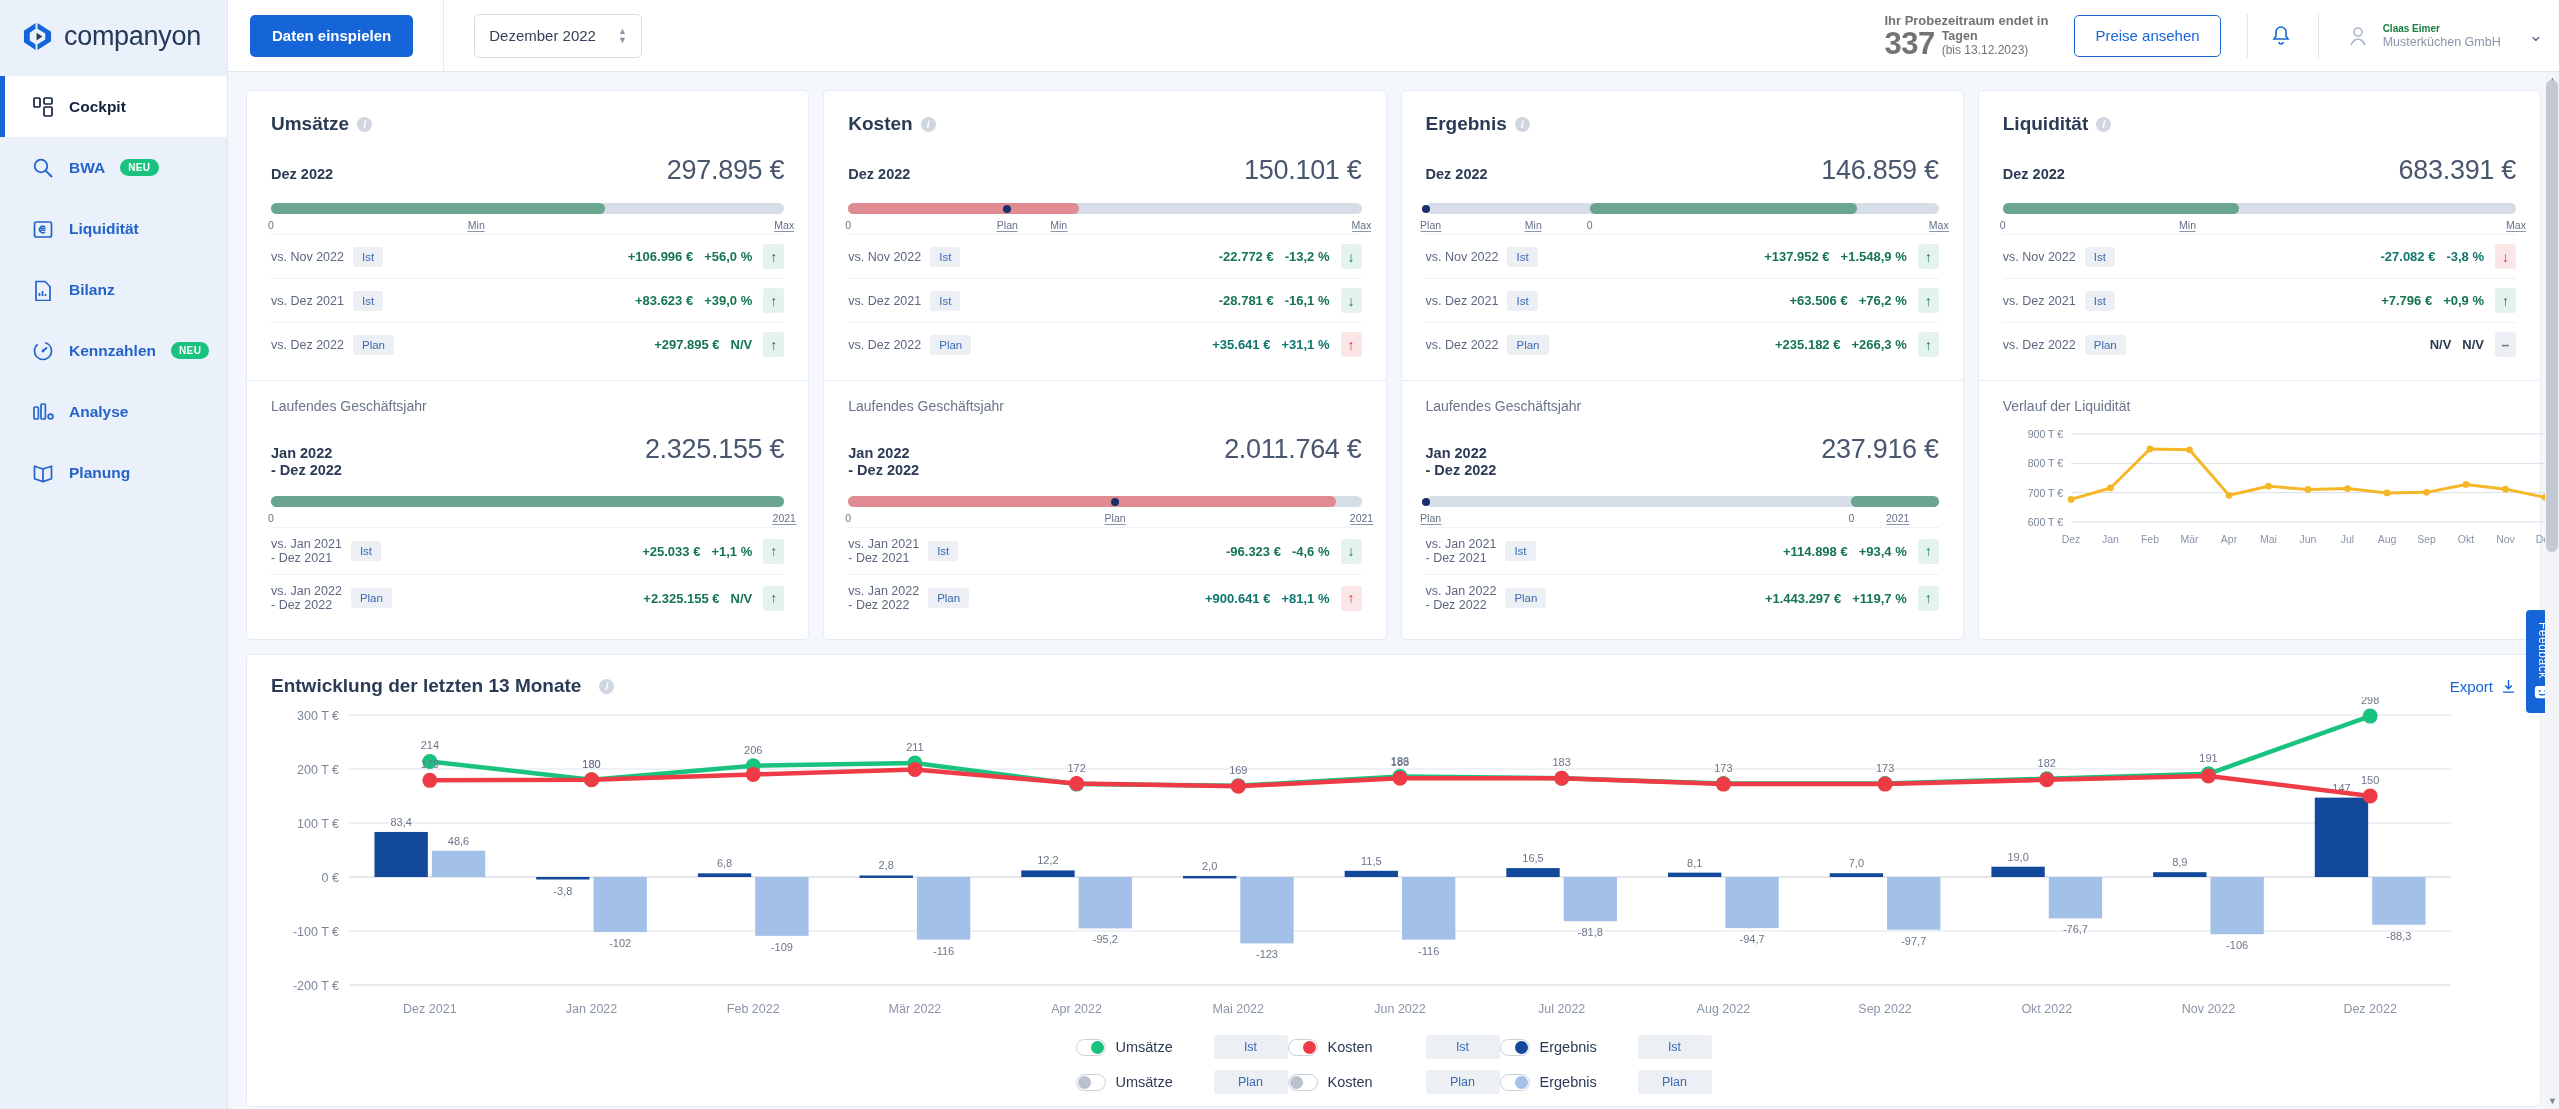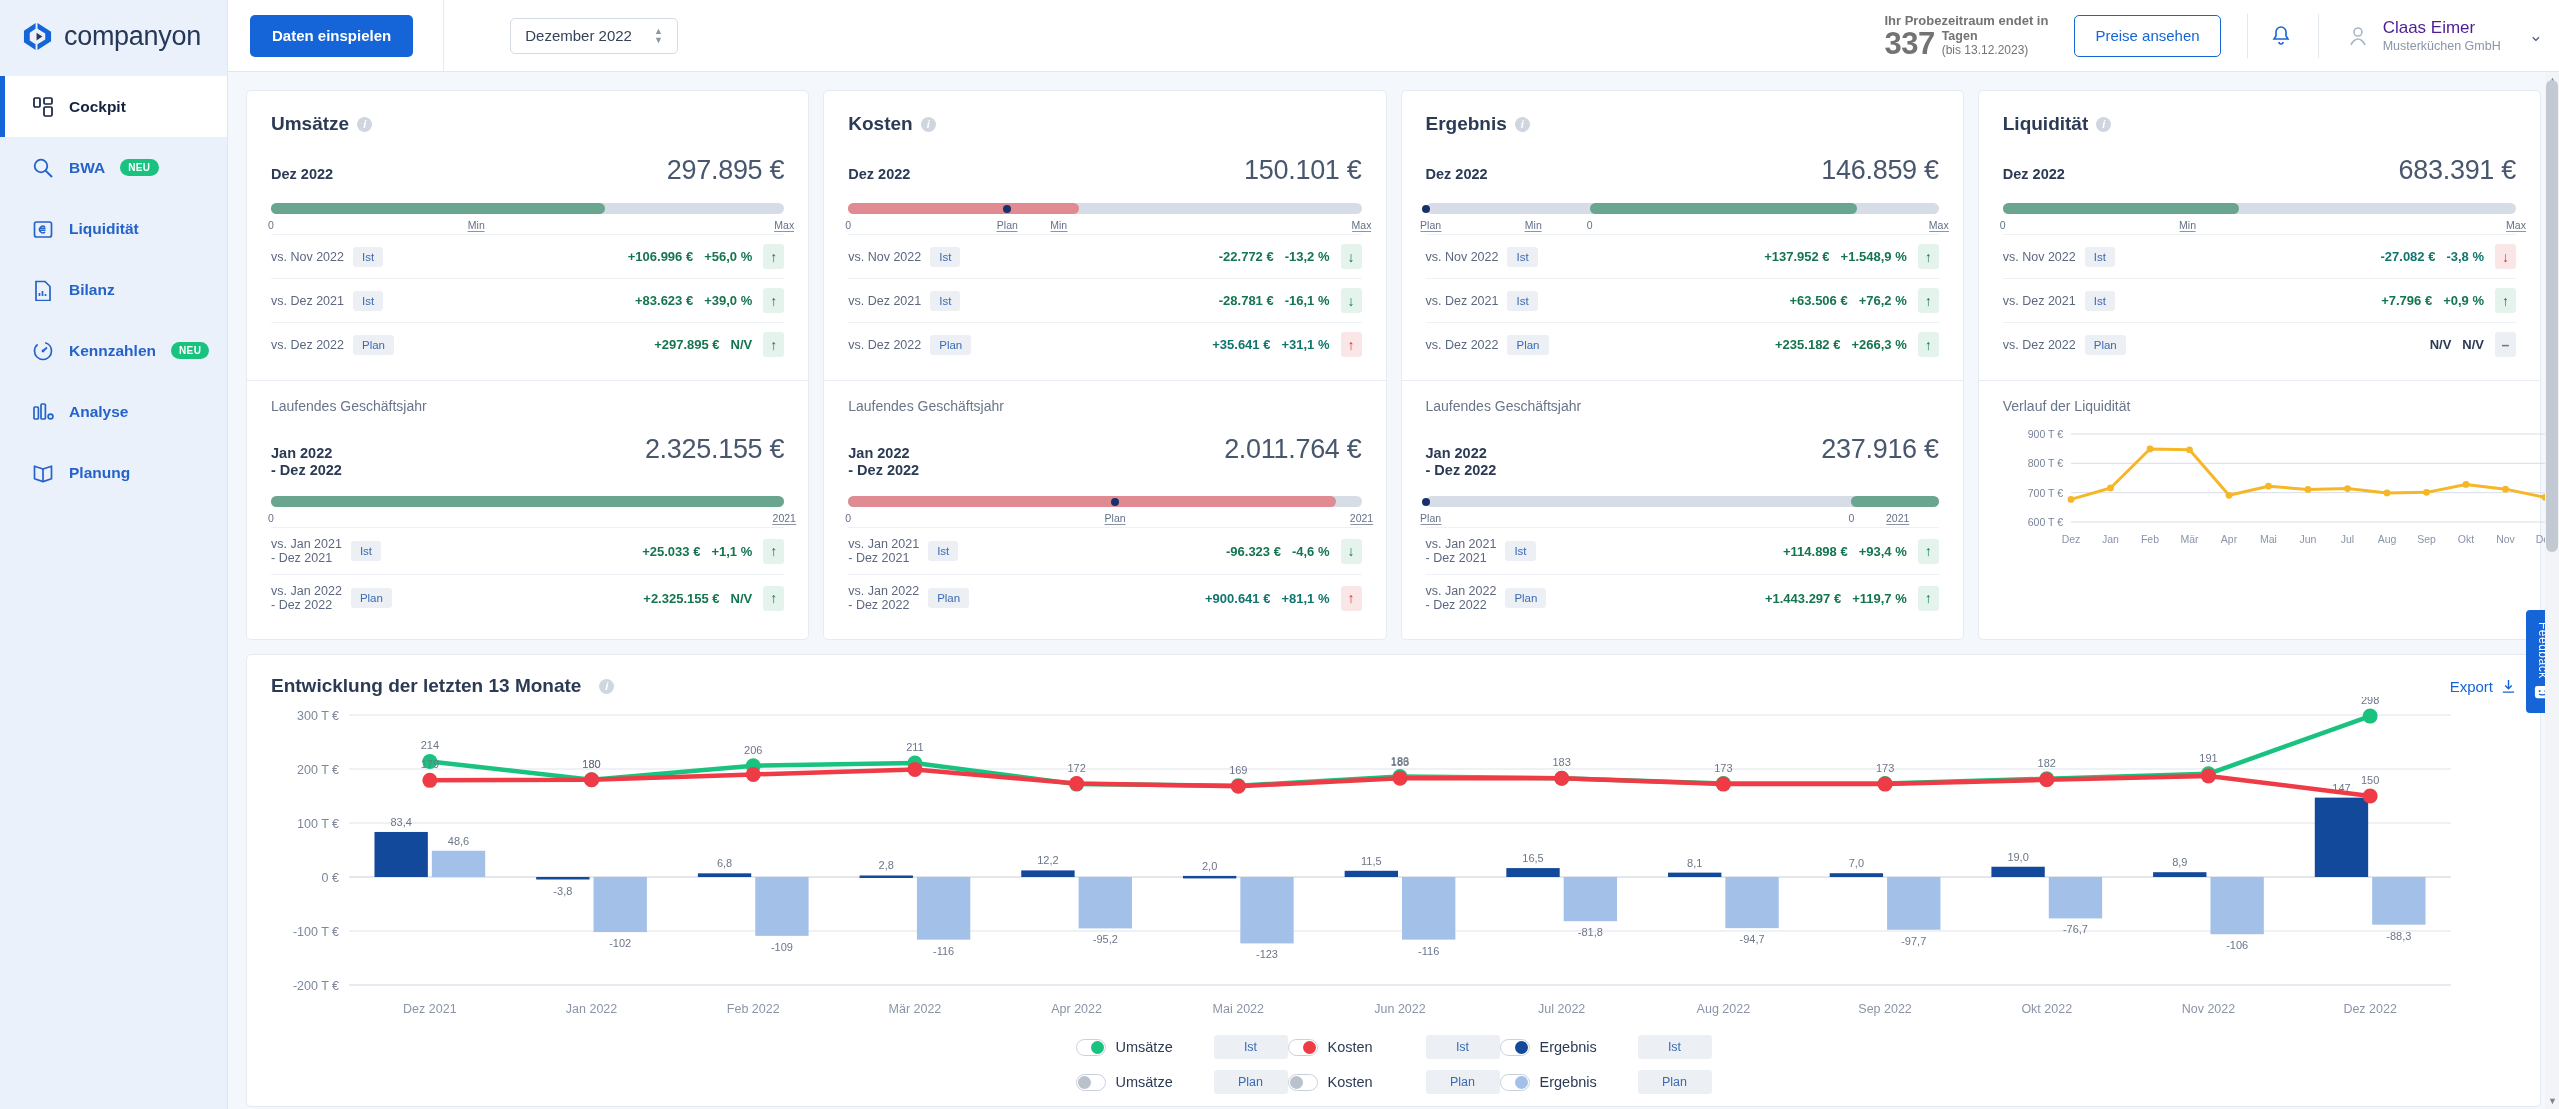--- a/index.html
+++ b/index.html
@@ -42,42 +42,42 @@
     height: 72px; background: #fff; border-bottom: 1px solid #e3e8ef;
     display: flex; align-items: center; padding: 0 16px 0 22px; flex-shrink: 0;
   }
   .btn-primary {
     background: #1565d8; color: #fff; border: none; border-radius: 5px;
     height: 42px; padding: 0 22px; font-size: 15px; font-weight: 600;
     font-family: inherit; cursor: pointer;
   }
   .topbar-sep { width: 1px; height: 72px; background: #e6eaf0; margin: 0 30px; }
   .date-select {
-    border: 1px solid #d5dbe4; border-radius: 5px; height: 36px;
+    border: 1px solid #d5dbe4; border-radius: 5px; height: 44px;
     display: flex; align-items: center; gap: 22px; padding: 0 14px;
-    font-size: 15px; color: #36425a; cursor: pointer; background: #fff; margin-left: 36px;
+    font-size: 15px; color: #36425a; cursor: pointer; background: #fff;
   }
   .spinner { display: flex; flex-direction: column; gap: 3px; color: #8a95a8; font-size: 9px; line-height: 6px; }
   .topbar-spacer { flex: 1; }
   .trial {
     display: flex; align-items: center; gap: 26px; padding-right: 26px;
   }
   .trial-txt { color: #737373; }
   .trial-line1 { font-size: 13px; font-weight: 700; }
   .trial-line2 { display: flex; align-items: flex-end; gap: 7px; margin-top: 1px; }
   .trial-num { font-size: 31px; font-weight: 700; line-height: .95; letter-spacing: -.5px; }
   .trial-sub { display: flex; flex-direction: column; font-size: 12px; line-height: 14px; padding-bottom: 2px; }
   .trial-sub b { font-weight: 700; font-size: 12.5px; }
   .btn-outline {
     border: 1px solid #1565d8; color: #1565d8; background: #fff; border-radius: 5px;
     height: 42px; padding: 0 20px; font-size: 15px; font-family: inherit; cursor: pointer;
   }
   .topbar-div { width: 1px; height: 44px; background: #e3e8ef; margin: 0 22px 0 0; }
   .user-area { display: flex; align-items: center; gap: 12px; padding-left: 4px; cursor: pointer; }
-  .user-name { font-size: 17px; font-weight: 400; color: #4c1d95; }
+  .user-name { font-size: 10px; font-weight: 700; color: #15803d; }
   .user-org { font-size: 12.5px; color: #8995a8; margin-top: 1px; }
   .chev { color: #5a6b86; font-size: 17px; margin-left: 16px; }
 
   .content { flex: 1; overflow: hidden; padding: 18px 18px 0 18px; }
 
   .cards-row { display: flex; gap: 14px; }
   .card {
     background: #fff; border: 1px solid #e6ebf2; border-radius: 5px;
     flex: 1; min-width: 0; display: flex; flex-direction: column;
   }

